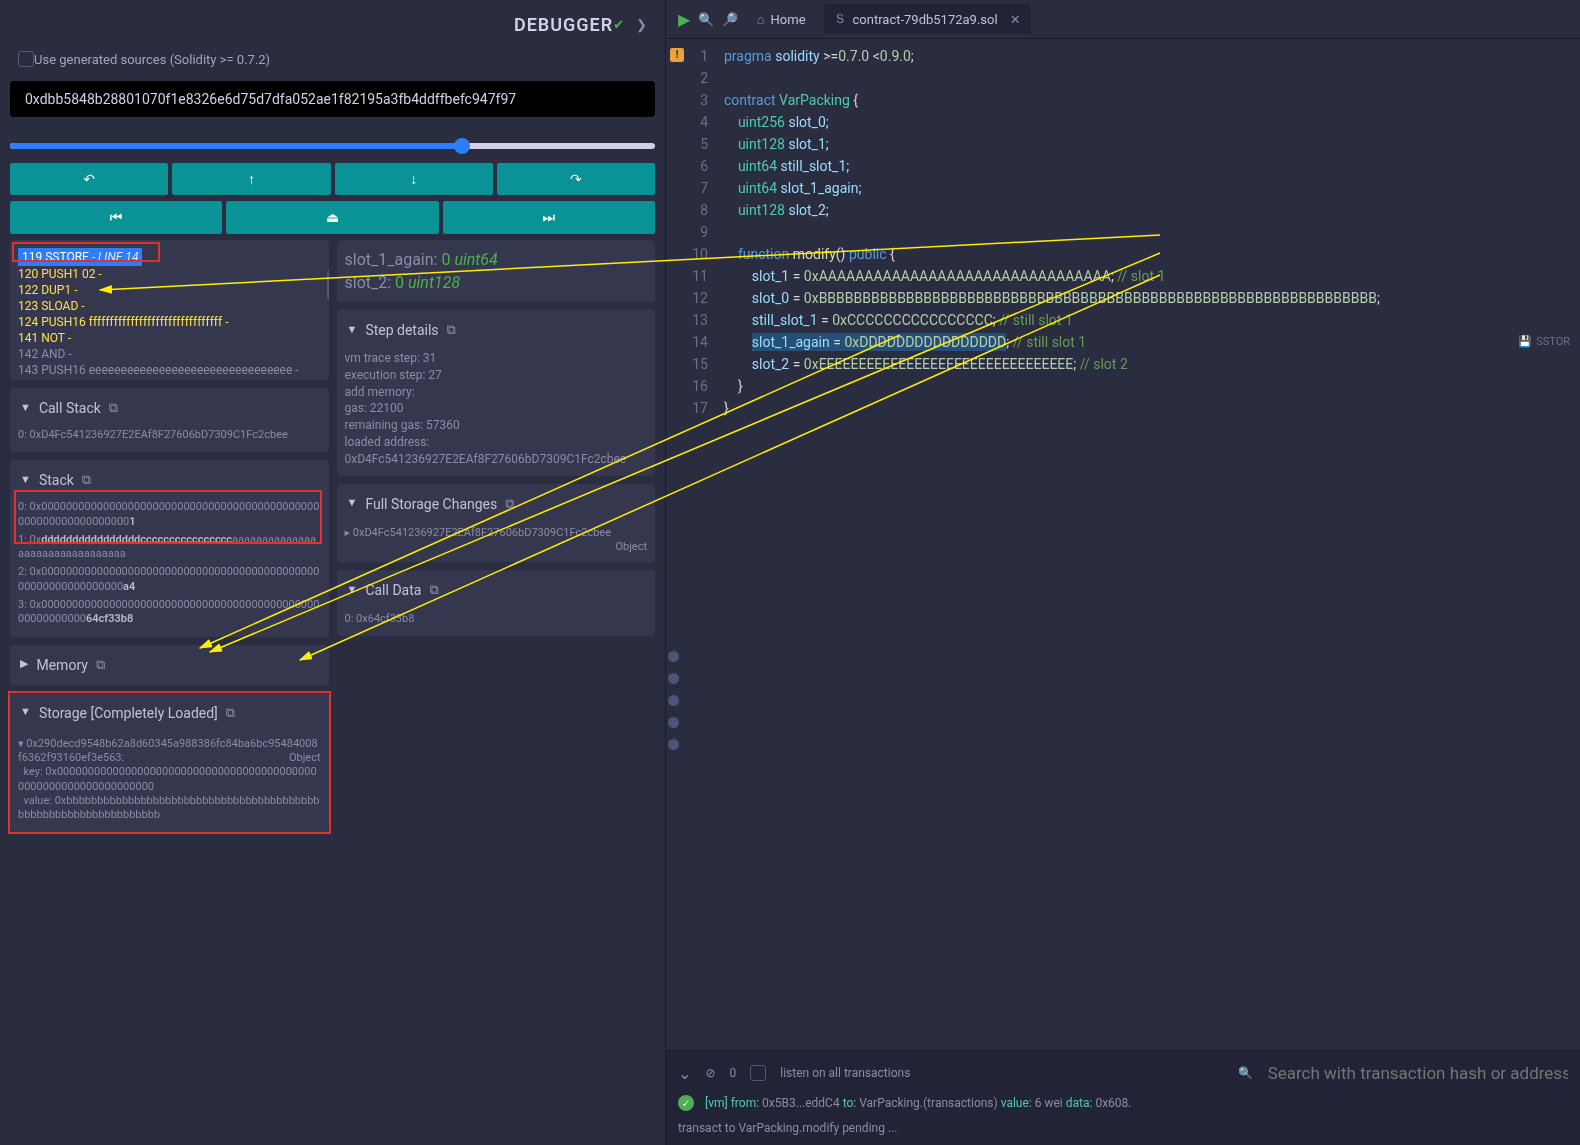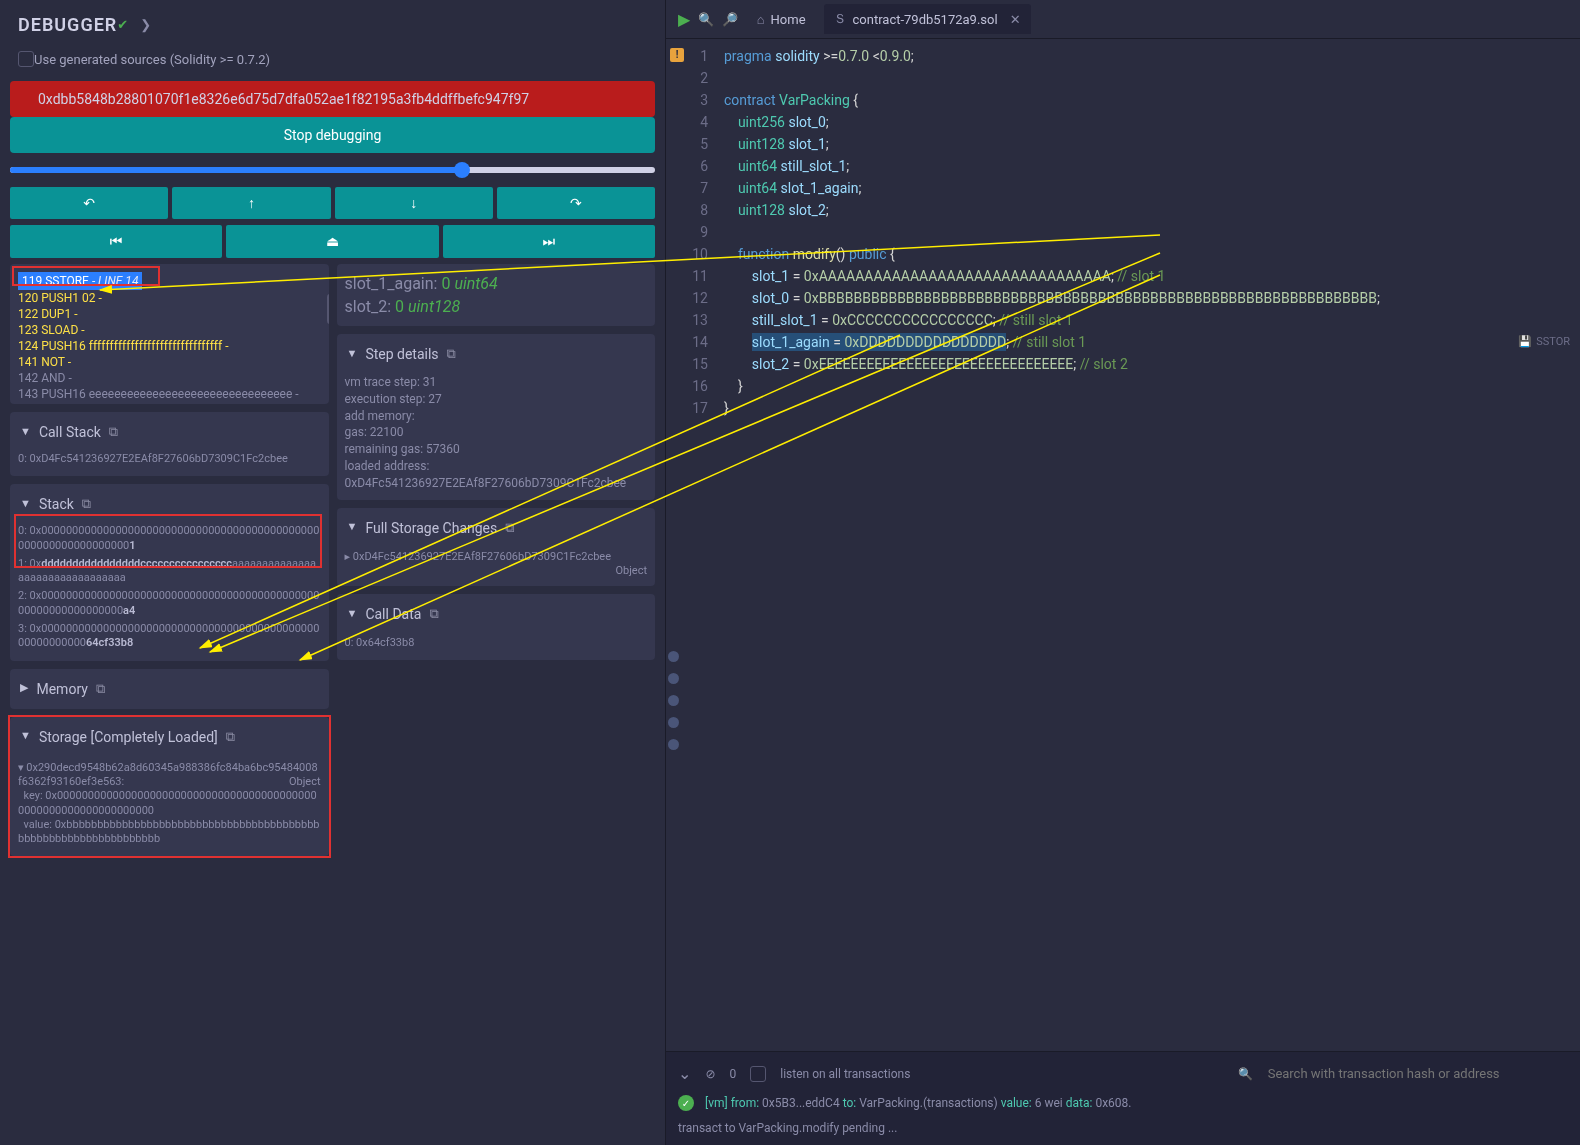--- a/index.html
+++ b/index.html
@@ -1,27 +1,27 @@
 <!DOCTYPE html>
 <html><head>
 <meta charset="utf-8">
 <style>
 *{box-sizing:border-box;margin:0;padding:0;font-family:-apple-system,BlinkMacSystemFont,"Segoe UI",Roboto,sans-serif}
 body{background:#2a2c3f;color:#a2a3bd;font-size:13px;overflow:hidden;width:1580px;height:1145px;position:relative}
 .main{display:flex;height:100%}
 .left-panel{width:665px;height:100%;padding:10px;overflow-y:auto;background:#2a2c3f}
 .right-panel{flex:1;height:100%;display:flex;flex-direction:column;background:#2a2c3f;border-left:1px solid #1a1b28}
-.header{display:flex;align-items:center;justify-content:flex-start;padding:4px 8px 12px}
+.header{display:flex;align-items:center;justify-content:flex-end;padding:4px 8px 12px}
 .title{color:#d0d1e6;font-size:18px;font-weight:600;letter-spacing:1px}
 .header-icons{display:flex;gap:12px;align-items:center}
 .header-icons span{color:#4caf50;cursor:pointer}
 .chev{color:#8a8ba8!important}
 .checkbox-row{display:flex;align-items:center;padding:4px 8px 14px}
 .cb{width:16px;height:16px;border:1px solid #555670;border-radius:3px;background:transparent}
-.input-row{background:#b91c1c;border-radius:4px;padding:10px 28px;margin-bottom:0;color:#d0d1e6;font-size:14px}
+.input-row{background:#000000;border-radius:4px;padding:10px 15px;margin-bottom:26px;color:#d0d1e6;font-size:14px}
 .stop-btn{background:#0a9396;color:#fff;text-align:center;padding:10px;border-radius:4px;margin-bottom:14px;cursor:pointer;font-size:14px}
 .slider{position:relative;height:6px;background:#d0d1e6;border-radius:3px;margin:6px 0 14px}
 .slider-fill{position:absolute;left:0;top:0;height:100%;width:70%;background:#2b7fff;border-radius:3px}
 .slider-thumb{position:absolute;left:70%;top:-5px;width:16px;height:16px;border-radius:50%;background:#2b7fff;transform:translateX(-50%)}
 .btn-row{display:flex;gap:4px;margin-bottom:6px}
 .btn-row .b{flex:1;background:#0a9396;color:#fff;text-align:center;padding:8px 0;border-radius:2px;cursor:pointer;font-size:14px}
 .cols{display:flex;gap:8px;margin-top:6px}
 .col{flex:1;display:flex;flex-direction:column;gap:8px}
 .panel{background:#35374f;border-radius:4px;padding:8px;font-size:12px}
 .panel-hdr{display:flex;align-items:center;gap:8px;padding:4px 2px;color:#c0c1d8;font-size:14px}
@@ -59,21 +59,21 @@
 .fn{color:#dcdcaa}
 .nm{color:#9cdcfe}
 .op{color:#d4d4d4}
 .num{color:#b5cea8}
 .cm{color:#6a9955}
 .hl-code{background:#264f78;padding:1px 0}
 .save-note{position:absolute;right:10px;top:6px;color:#6c6d88;font-size:11px;display:flex;align-items:center;gap:4px}
 .terminal{background:#222337;border-top:1px solid #1a1b28;padding:8px 12px;font-family:'Consolas',monospace;font-size:12px}
 .term-top{display:flex;align-items:center;gap:14px;padding:4px 0 10px;color:#8a8ba8}
 .term-top .dd{font-size:16px}
-.term-search{flex:1;background:transparent;border:none;color:#a3a3a3;font-size:13px;outline:none}
+.term-search{flex:1;background:transparent;border:none;color:#a3a3a3;font-size:17px;outline:none}
 .term-line{color:#8a8ba8;padding:2px 0}
 .term-line .ok{display:inline-flex;width:16px;height:16px;background:#4caf50;border-radius:50%;color:#fff;align-items:center;justify-content:center;font-size:10px;margin-right:8px}
 .term-line .lbl{color:#4ec9b0}
 .arrow-svg{position:absolute;top:0;left:0;width:100%;height:100%;pointer-events:none;z-index:100}
 </style>
 </head>
 <body>
 
 <div class="main">
 <div class="left-panel">
@@ -82,21 +82,20 @@
     <div class="header-icons">
       <span>✔</span>
       <span class="chev">❯</span>
     </div>
   </div>
   <div class="checkbox-row">
     <div class="cb"></div>
     <span>Use generated sources (Solidity &gt;= 0.7.2)</span>
   </div>
   <div class="input-row">0xdbb5848b28801070f1e8326e6d75d7dfa052ae1f82195a3fb4ddffbefc947f97</div>
-  <div class="stop-btn">Stop debugging</div>
   <div class="slider">
     <div class="slider-fill"></div>
         <div class="slider-thumb"></div>
   </div>
   <div class="btn-row">
     <div class="b">↶</div>
     <div class="b">↑</div>
     <div class="b">↓</div>
     <div class="b">↷</div>
   </div>

